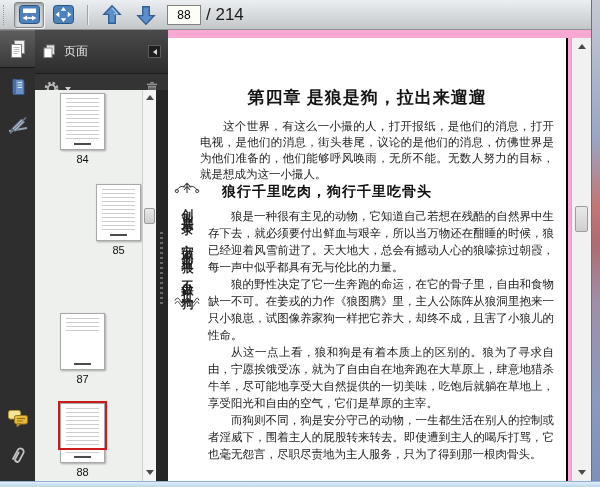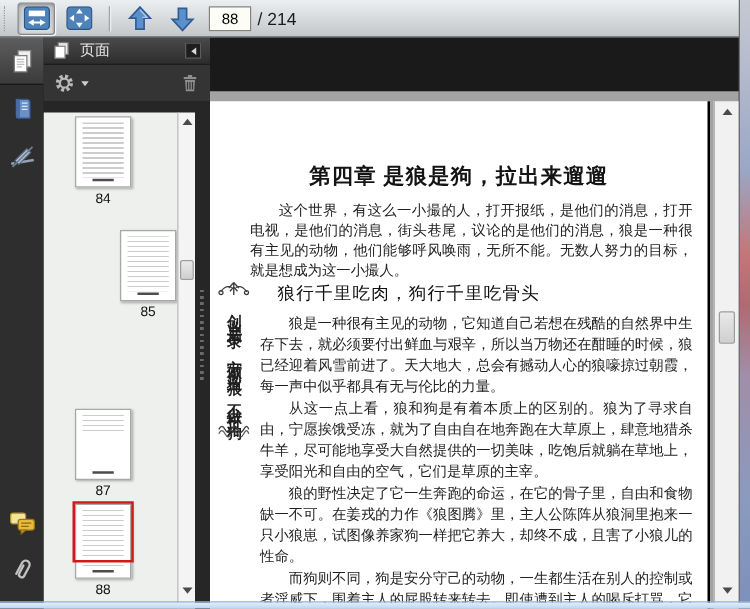--- a/index.html
+++ b/index.html
@@ -10,34 +10,34 @@
   .toolbar { position:absolute; left:0; top:0; width:592px; height:30px;
     background:linear-gradient(#eceff1,#d6d9db 55%,#c4c7c9);
     border-bottom:1px solid #8f9396; display:flex; align-items:center; z-index:5; }
   .tb-grip { width:4px; height:20px; border-left:1px dotted #9a9a9a; margin:0 5px 0 3px; }
   .tb-btn { width:30px; height:26px; display:flex; align-items:center; justify-content:center; border-radius:3px; margin:0 2px; }
   .tb-btn.pressed { border:1px solid #878787; background:linear-gradient(#c6c9cb,#dadddf);
     box-shadow:inset 0 1px 3px rgba(0,0,0,.3), 1px 1px 0 rgba(255,255,255,.8); }
   .tb-sep { width:1px; height:20px; background:#a3a3a3; box-shadow:1px 0 0 #eee; margin:0 7px; }
   .page-input { width:34px; height:20px; border:1px solid #828282; background:#fdfdf8;
     font-size:12px; text-align:center; margin:0 5px 0 4px; font-family:inherit; }
-  .page-total { font-size:14px; color:#1b1b1b; }
+  .page-total { font-size:17px; color:#1b1b1b; }
 
   
   .rail { position:absolute; left:0; top:30px; width:35px; bottom:0; background:#2e2e2e;
     display:flex; flex-direction:column; align-items:stretch; z-index:4; }
   .rail-item { height:38px; display:flex; align-items:center; justify-content:center; }
   .rail-item.active { background:linear-gradient(#5d5d5d,#3a3a3a);
     border-top:1px solid #707070; border-bottom:1px solid #191919; }
   .rail-spacer { flex:1; }
   .rail-bottom { margin-bottom:12px; }
 
   
   .panel { position:absolute; left:35px; top:30px; width:133px; bottom:0; background:#262626; z-index:4; }
-  .panel-header { height:22px; background:linear-gradient(#4a4a4a,#2d2d2d);
+  .panel-header { height:44px; background:linear-gradient(#4a4a4a,#2d2d2d);
     border-bottom:1px solid #1c1c1c; color:#e6e6e6; font-size:12px;
     display:flex; align-items:center; gap:8px; padding:0 7px; }
   .collapse-btn { margin-left:auto; width:13px; height:13px; background:#1e1e1e; border:1px solid #5c5c5c;
     display:flex; align-items:center; justify-content:center; }
   .tri-left { width:0; height:0; border-top:3px solid transparent; border-bottom:3px solid transparent; border-right:4px solid #d8d8d8; }
   .panel-tools { height:30px; background:#343434; border-bottom:1px solid #202020;
     display:flex; align-items:center; padding:0 8px; gap:3px; }
   .caret-down { width:0; height:0; border-left:3px solid transparent; border-right:3px solid transparent; border-top:4px solid #cfcfcf; margin-left:2px; }
   .tool-right { margin-left:auto; }
 
@@ -61,40 +61,40 @@
     border-top:5px solid #4a4a4a; position:absolute; left:3px; }
   .scroll-thumb { position:absolute; left:1px; width:11px; background:linear-gradient(#e9e9e9,#cfcfcf);
     border:1px solid #9c9c9c; border-radius:2px; }
 
   
   .grip-strip { position:absolute; left:121px; top:60px; width:12px; bottom:0; background:#262626; }
   .grip-dots { position:absolute; left:4px; top:142px; width:3px; height:72px;
     background:repeating-linear-gradient(to bottom,#6a6a6a 0 2px,#262626 2px 5px); }
 
   
-  .main { position:absolute; left:168px; top:30px; right:9px; bottom:0; background:#a3a3a3; z-index:3;margin-top:43px; }
+  .main { position:absolute; left:168px; top:30px; right:9px; bottom:0; background:#f9a8d4; z-index:3; }
   .page { position:absolute; left:0; top:8px; width:400px; bottom:0; background:#fff;
     border-right:2px solid #000; overflow:hidden; }
   .main-scroll { position:absolute; right:0; top:8px; width:20px; bottom:0;
     background:#f1f1f1; border-left:1px solid #b5b5b5; }
   .main-scroll .scroll-arrow-up { left:6px; top:6px; }
   .main-scroll .scroll-arrow-down { left:6px; bottom:12px; }
   .main-scroll .scroll-thumb { left:3px; width:13px; }
 
   
   .chapter-title { position:absolute; top:48px; left:0; right:0; text-align:center;
     font-family:"Liberation Serif","DejaVu Serif",serif;
     font-size:17px; font-weight:bold; color:#141414; letter-spacing:1px; }
   .doc-text { font-family:"Liberation Serif","DejaVu Serif",serif; font-size:11.5px;
     line-height:17px; color:#222; text-align:justify; }
   .intro { position:absolute; top:80px; left:32px; right:12px; line-height:16px; }
   .intro p, .body-text p { text-indent:2em; margin:0; }
   .section-heading { position:absolute; top:145px; left:54px;
     font-family:"Liberation Serif","DejaVu Serif",serif;
-    font-size:14px; font-weight:normal; color:#101010; letter-spacing:1px; }
+    font-size:14px; font-weight:bold; color:#101010; letter-spacing:1px; }
   .body-text { position:absolute; top:170px; left:40px; right:12px; }
 
   .margin-col { position:absolute; top:140px; left:6px; width:26px;
     display:flex; flex-direction:column; align-items:center; }
   .margin-caption { writing-mode:vertical-rl; text-orientation:upright;
     font-family:"Liberation Serif","DejaVu Serif",serif;
     font-size:12px; font-weight:bold; color:#1e1e1e; letter-spacing:4px; margin:4px 0; }
 
   
   .win-border-right { position:absolute; right:0; top:0; width:9px; height:100%;
@@ -251,21 +251,21 @@
 
     <div class="thumb-item" style="top:94px;margin-left:36px;">
       <div class="thumb-page" style="height:57px;">
         <div class="thumb-lines"></div>
         <div class="thumb-smudge"></div>
       </div>
       <div class="thumb-label">85</div>
     </div>
 
 
-    <div class="thumb-item" style="top:237px;">
+    <div class="thumb-item" style="top:223px;">
       <div class="thumb-page" style="height:57px;">
         <div class="thumb-lines sparse"></div>
         <div class="thumb-smudge"></div>
       </div>
       <div class="thumb-label">87</div>
     </div>
 
     <div class="thumb-item" style="top:313px;">
       <div class="thumb-page" style="height:60px;">
         <div class="thumb-lines"></div>
@@ -287,21 +287,21 @@
     <div class="grip-dots"></div>
   </div>
 </div>
 
 <div class="main">
   <div class="page">
 
     <div class="chapter-title">第四章 是狼是狗，拉出来遛遛</div>
 
     <div class="intro doc-text">
-      <p>这个世界，有这么一小撮的人，打开报纸，是他们的消息，打开电视，是他们的消息，街头巷尾，议论的是他们的消息，狼是一种很有主见的动物，他们能够呼风唤雨，无所不能。无数人努力的目标，就是想成为这一小撮人。</p>
+      <p>这个世界，有这么一小撮的人，打开报纸，是他们的消息，打开电视，是他们的消息，街头巷尾，议论的是他们的消息，仿佛世界是为他们准备的，他们能够呼风唤雨，无所不能。无数人努力的目标，就是想成为这一小撮人。</p>
     </div>
 
     <div class="margin-col">
       <span class="icon-flex">
         <svg width="26" height="17" viewBox="0 0 26 17">
           <path d="M13 15 V5 M13 5 l-4 4.5 M13 5 l4 4.5 M13 8.5 l-3 3.5 M13 8.5 l3 3.5" stroke="#3e3e3e" stroke-width="1.1" fill="none"></path>
           <path d="M2.5 12.5 q4 -6 9 -3.5" stroke="#3e3e3e" stroke-width="1" fill="none"></path>
           <path d="M23.5 12.5 q-4 -6 -9 -3.5" stroke="#3e3e3e" stroke-width="1" fill="none"></path>
           <circle cx="2.8" cy="13" r="1.6" fill="none" stroke="#3e3e3e"></circle>
           <circle cx="23.2" cy="13" r="1.6" fill="none" stroke="#3e3e3e"></circle>
@@ -313,22 +313,22 @@
           <path d="M1 5.5 q2.5 -5 5 0 t5 0 t5 0 t5 0 t4 0" stroke="#3e3e3e" fill="none" stroke-width="1"></path>
           <path d="M1 9 q2.5 -5 5 0 t5 0 t5 0 t5 0 t4 0" stroke="#3e3e3e" fill="none" stroke-width="1" opacity=".85"></path>
         </svg>
       </span>
     </div>
 
     <div class="section-heading">狼行千里吃肉，狗行千里吃骨头</div>
 
     <div class="body-text doc-text">
       <p>狼是一种很有主见的动物，它知道自己若想在残酷的自然界中生存下去，就必须要付出鲜血与艰辛，所以当万物还在酣睡的时候，狼已经迎着风雪前进了。天大地大，总会有撼动人心的狼嚎掠过朝霞，每一声中似乎都具有无与伦比的力量。</p>
+      <p>狼的野性决定了它一生奔跑的命运，在它的骨子里，自由和食物缺一不可。在姜戎的力作《狼图腾》里，主人公陈阵从狼洞里抱来一只小狼崽，试图像养家狗一样把它养大，却终不成，且害了小狼儿的性命。</p>
       <p>从这一点上看，狼和狗是有着本质上的区别的。狼为了寻求自由，宁愿挨饿受冻，就为了自由自在地奔跑在大草原上，肆意地猎杀牛羊，尽可能地享受大自然提供的一切美味，吃饱后就躺在草地上，享受阳光和自由的空气，它们是草原的主宰。</p>
-      <p>狼的野性决定了它一生奔跑的命运，在它的骨子里，自由和食物缺一不可。在姜戎的力作《狼图腾》里，主人公陈阵从狼洞里抱来一只小狼崽，试图像养家狗一样把它养大，却终不成，且害了小狼儿的性命。</p>
       <p>而狗则不同，狗是安分守己的动物，一生都生活在别人的控制或者淫威下，围着主人的屁股转来转去。即使遭到主人的喝斥打骂，它也毫无怨言，尽职尽责地为主人服务，只为了得到那一根肉骨头。</p>
     </div>
   </div>
 
   <div class="main-scroll">
     <span class="scroll-arrow-up"></span>
     <div class="scroll-thumb" style="top:168px; height:26px;"></div>
     <span class="scroll-arrow-down"></span>
   </div>
 </div>

